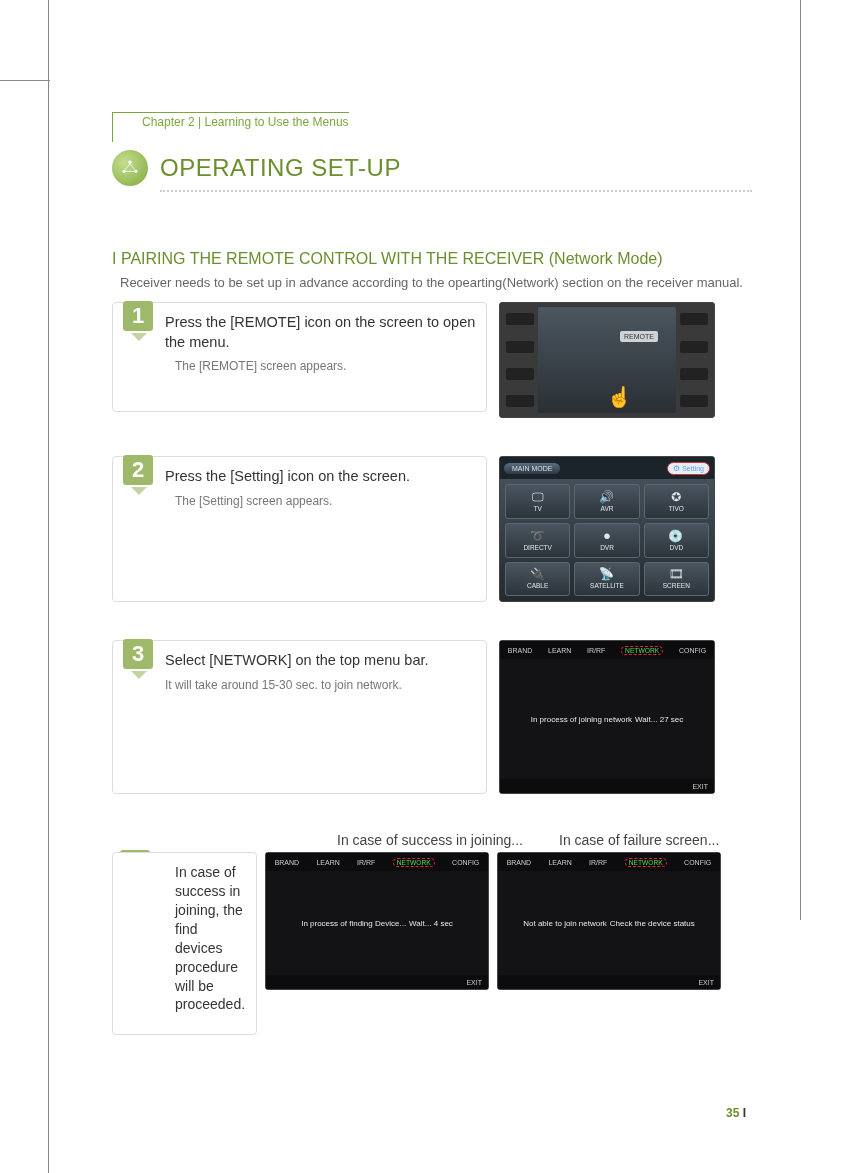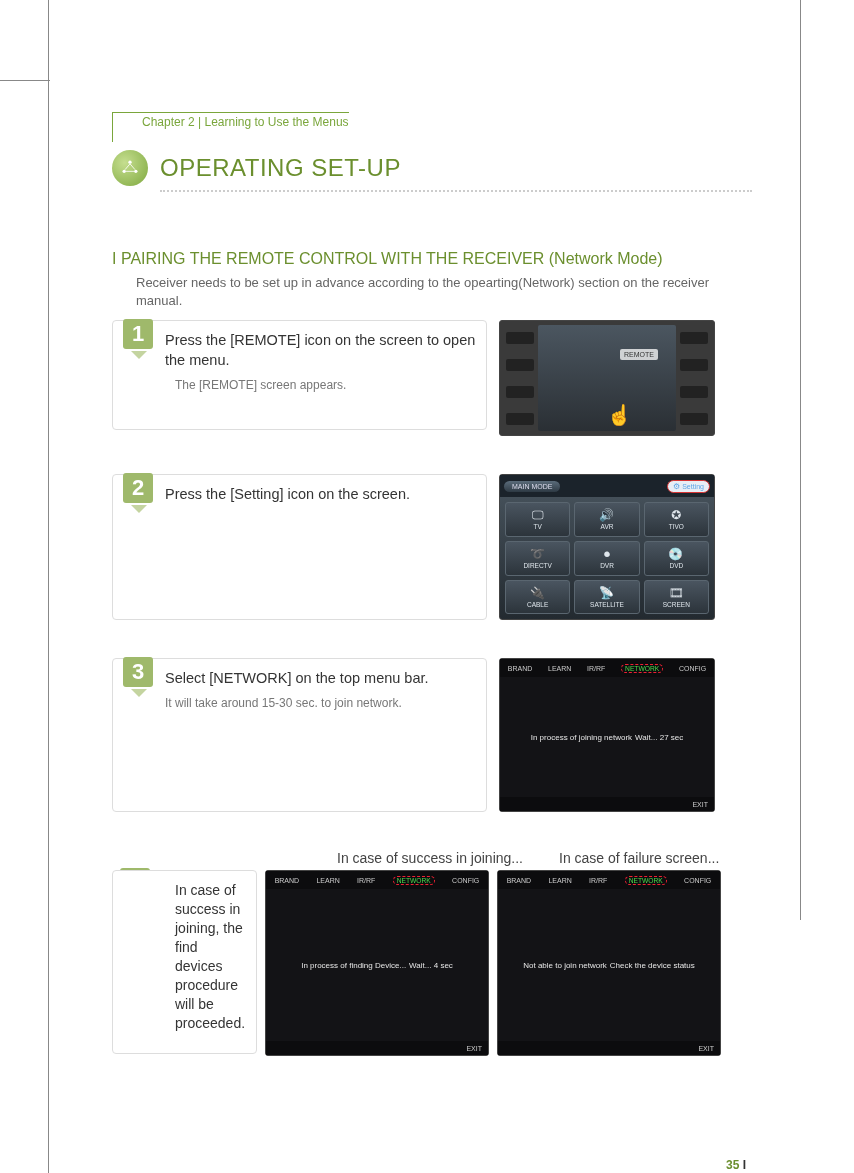--- a/index.html
+++ b/index.html
@@ -96,21 +96,21 @@
   .section-heading {
     color: #6b8f2e;
     font-size: 16px;
     font-weight: 400;
     margin-top: 58px;
     margin-bottom: 6px;
   }
   .section-intro {
     font-size: 13px;
     color: #666;
-    margin-left: 24px;
+    margin-left: 8px;
     margin-bottom: 10px;
     line-height: 1.4;
   }
   .step-row {
     display: flex;
     margin-top: 10px;
     gap: 12px;
     align-items: flex-start;
   }
   .step-box {
@@ -316,25 +316,25 @@
     font-size: 14px;
     color: #444;
   }
   .case-labels div:first-child { margin-left: 225px; width: 210px; }
   .dual-dark-row {
     display: flex;
     gap: 8px;
     margin-top: 4px;
   }
   .dual-dark-row .step-box { flex: 0 0 145px; }
-  .dual-dark-row .screenshot.dark { flex: 0 0 224px; height: 186px; }
+  .dual-dark-row .screenshot.dark { flex: 0 0 224px; height: 138px; }
   .page-num {
     position: absolute;
     right: 6px;
-    top: 1046px;
+    top: 994px;
     font-size: 12px;
   }
   .page-num .n { color: #6b8f2e; font-weight: bold; }
   .page-num .bar { font-weight: bold; color: #333; }
 </style>
 </head>
 <body>
 
 <div class="vline-left"></div>
 <div class="vline-right"></div>
@@ -395,20 +395,21 @@
     </div>
   </div>
 
   <div class="step-row" style="margin-top:38px">
     <div class="step-box" style="min-height:146px">
       <div class="step-num">
         <div class="step-num-badge">2</div>
         <div class="step-num-arrow"></div>
       </div>
       <div class="step-title">Press the [Setting] icon on the screen.</div>
+      <div class="step-sub">The [Setting] screen appears.</div>
     </div>
     <div class="screenshot grid">
       <div class="grid-header">
         <span class="grid-header-tab">MAIN MODE</span>
         <span class="grid-setting">Setting</span>
       </div>
       <div class="grid-body">
         <div class="grid-cell">
             <span class="gicon">🖵</span>
             <span>TV</span>

